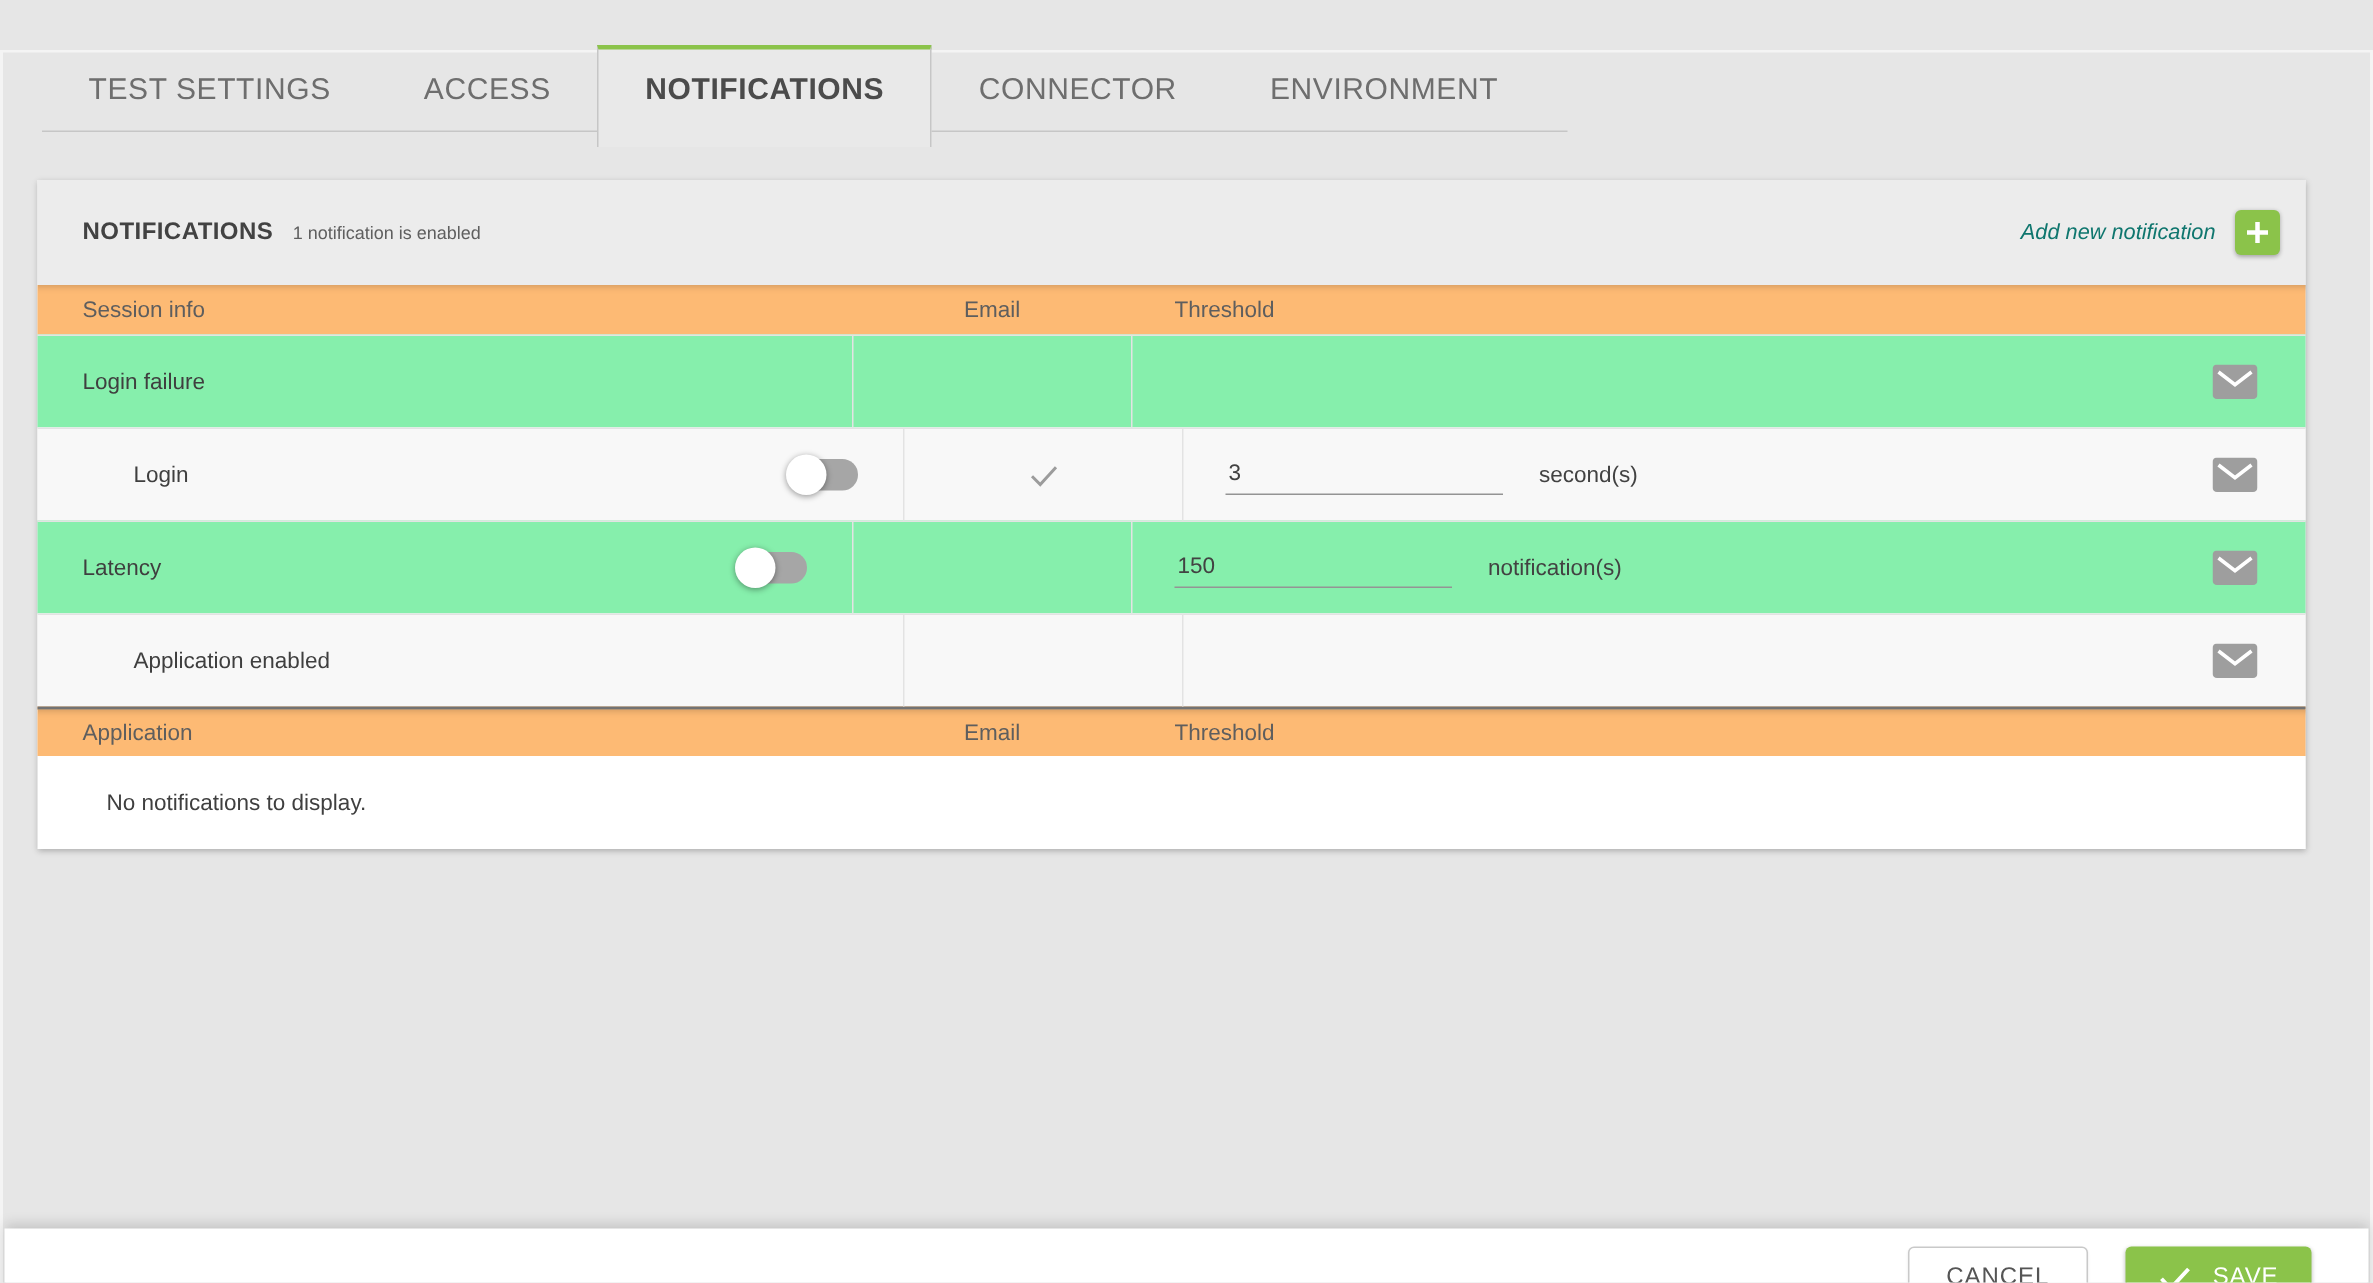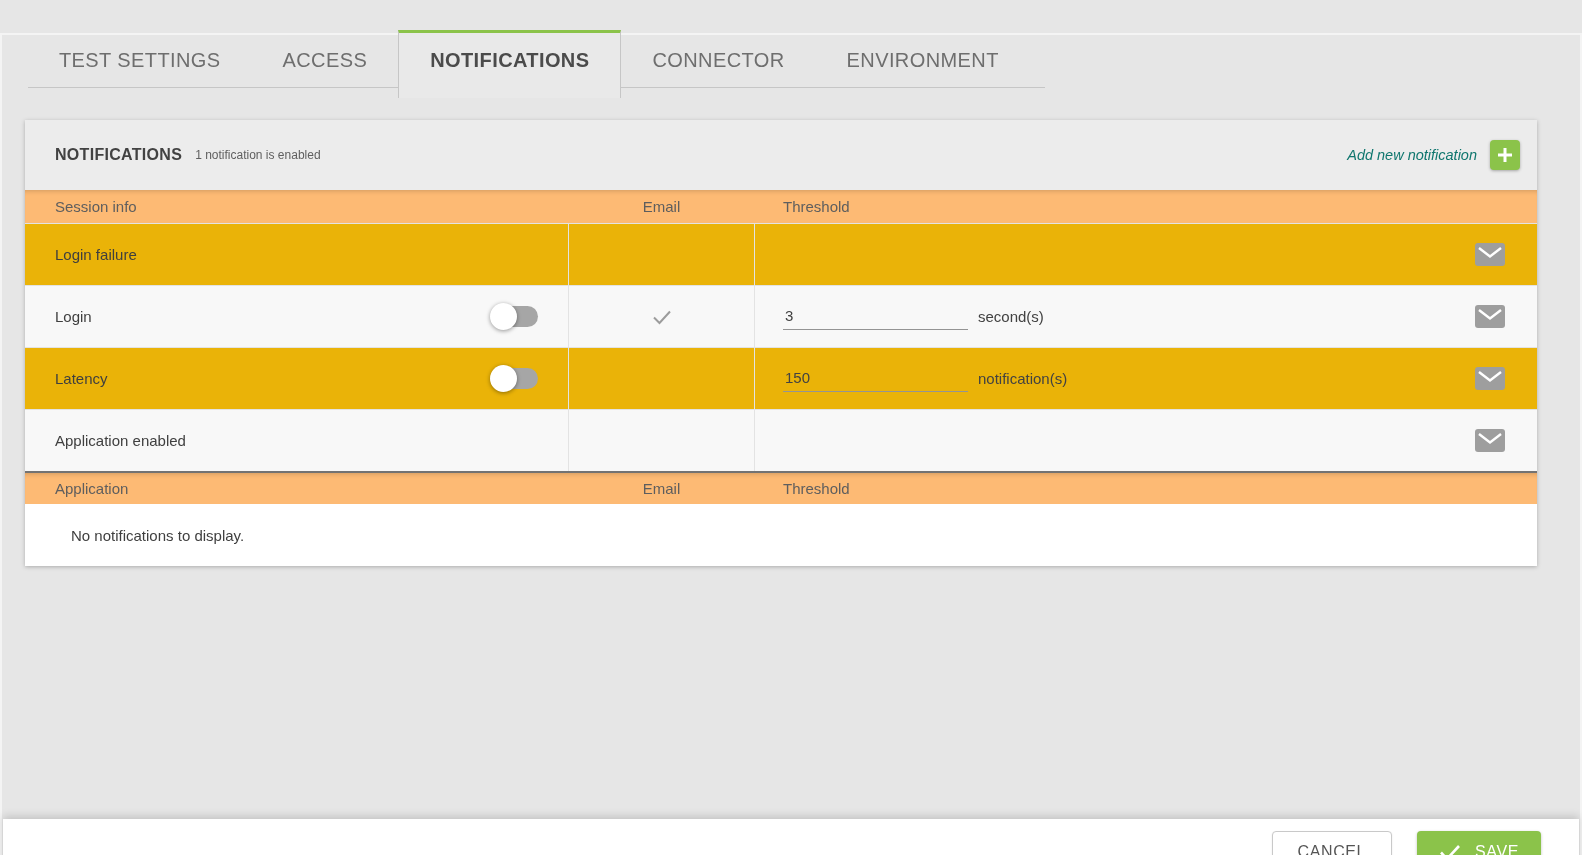--- a/index.html
+++ b/index.html
@@ -91,27 +91,27 @@
     box-shadow: inset 0 5px 5px -4px rgba(0,0,0,.18);
   }
   .thead .c1 { padding-left:30px; }
   .thead .c2 { text-align:center; }
   .thead .c3 { padding-left:28px; }
 
   .trow {
     display:grid;
     grid-template-columns:543px 187px 1fr;
     height:62px;
-    background:#eab308;
+    background:#86efac;
     border-top:1px solid #e3e3e3;
     font-size:15px;
     color:#3f3f3f;
   }
   .trow:first-of-type { border-top:none; }
-  .trow.alt { background:#f8f8f8; }
+  .trow.alt { background:#f8f8f8;padding-left:34px; }
   .cell { display:flex; align-items:center; }
   .cell-label { padding-left:30px; }
   .cell-email { justify-content:center; border-left:1px solid #e3e3e3; border-right:1px solid #e3e3e3; }
   .cell-threshold { padding-left:28px; }
 
   
   .toggle {
     position:relative;
     width:48px; height:27px;
     margin-left:auto; margin-right:30px;
@@ -136,21 +136,21 @@
     width:185px;
     border:none;
     border-bottom:1px solid #949494;
     background:transparent;
     font-family:"Liberation Sans", sans-serif;
     font-size:15px;
     color:#424242;
     padding:3px 2px 5px;
     outline:none;
   }
-  .unit-label { margin-left:10px; color:#424242; }
+  .unit-label { margin-left:24px; color:#424242; }
 
   .mail-btn {
     margin-left:auto; margin-right:32px;
     background:none; border:none; cursor:pointer;
     display:flex; align-items:center;
     padding:0;
   }
 
   .empty-row {
     height:62px;

